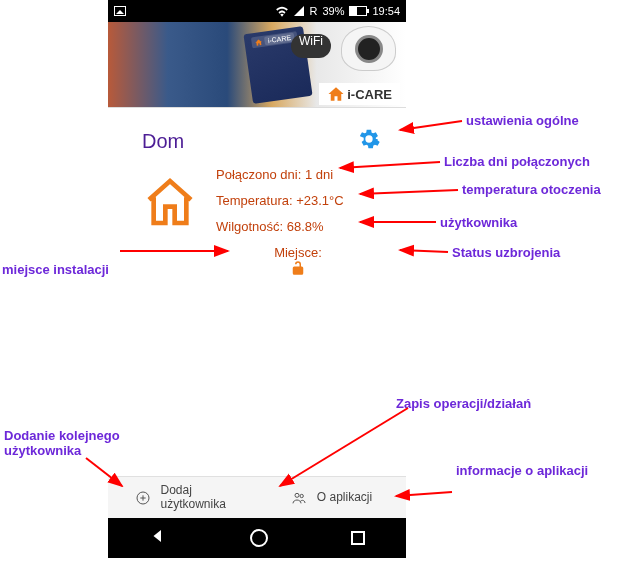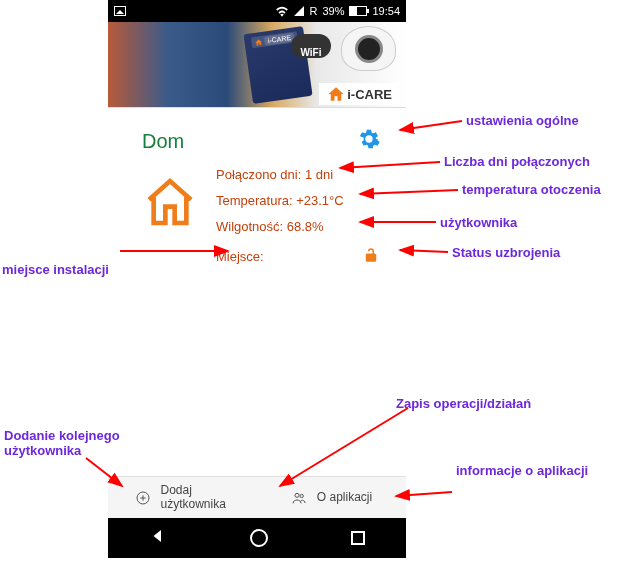--- a/index.html
+++ b/index.html
@@ -58,22 +58,22 @@
     .banner {
       height: 86px;
       background: linear-gradient(90deg, #b85a3a 0%, #3a5a8a 20%, #2a4a7a 40%, #d8a860 55%, #e8e8e8 70%, #fff 100%);
       position: relative;
       overflow: hidden;
       border-bottom: 1px solid #ddd;
     }
     .banner .wifi-badge {
       position: absolute; right: 75px; top: 12px;
       width: 40px; height: 24px; background: #333; border-radius: 12px;
-      display: flex; align-items: flex-end; justify-content: center;
-      color: #fff; font-size: 10px; font-weight: bold;
+      display: flex; align-items: flex-start; justify-content: center;
+      color: #fff; font-size: 12px; font-weight: normal;
     }
     .banner .cam {
       position: absolute; right: 10px; top: 4px;
       width: 55px; height: 45px; background: #f5f5f5;
       border-radius: 50% 50% 40% 40%;
       border: 1px solid #ccc;
     }
     .banner .cam::after {
       content: ""; position: absolute; left: 50%; top: 50%;
       transform: translate(-50%,-50%);
@@ -101,32 +101,32 @@
       margin: 8px 12px 0 20px;
       background: #fff;
       padding: 12px 14px 16px 14px;
       position: relative;
     }
     .card-title-row {
       display: flex; align-items: center; justify-content: space-between;
       margin-bottom: 14px;
     }
     .card-title {
-      font-size: 20px; color: #15803d; font-weight: normal;
+      font-size: 20px; color: #4c1d95; font-weight: normal;
     }
     .gear-icon svg { width: 22px; height: 22px; }
 
     .card-body {
       display: flex; gap: 18px;
     }
     .house-icon { flex-shrink: 0; }
     .house-icon svg { width: 56px; height: 56px; margin-top: 6px; }
     .stats { flex: 1; font-size: 13px; color: #c2410c; line-height: 1; }
     .stats .row { margin-bottom: 13px; }
-    .stats .last-row { display: flex; align-items: center; justify-content: space-between; }
+    .stats .last-row { display: flex; align-items: center; justify-content: space-between; flex-direction: column; }
     .lock-icon svg { width: 18px; height: 18px; }
 
     .bottombar {
       position: absolute;
       left: 108px; top: 476px;
       width: 298px; height: 42px;
       background: #f5f5f5;
       display: flex;
       border-top: 1px solid #e0e0e0;
     }

